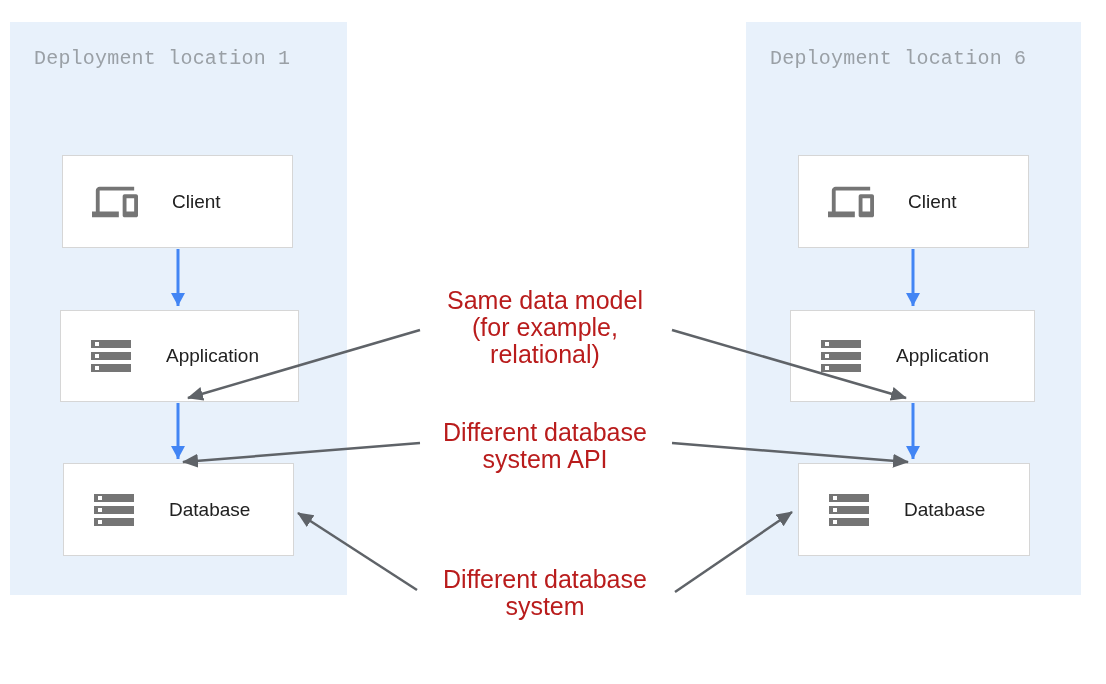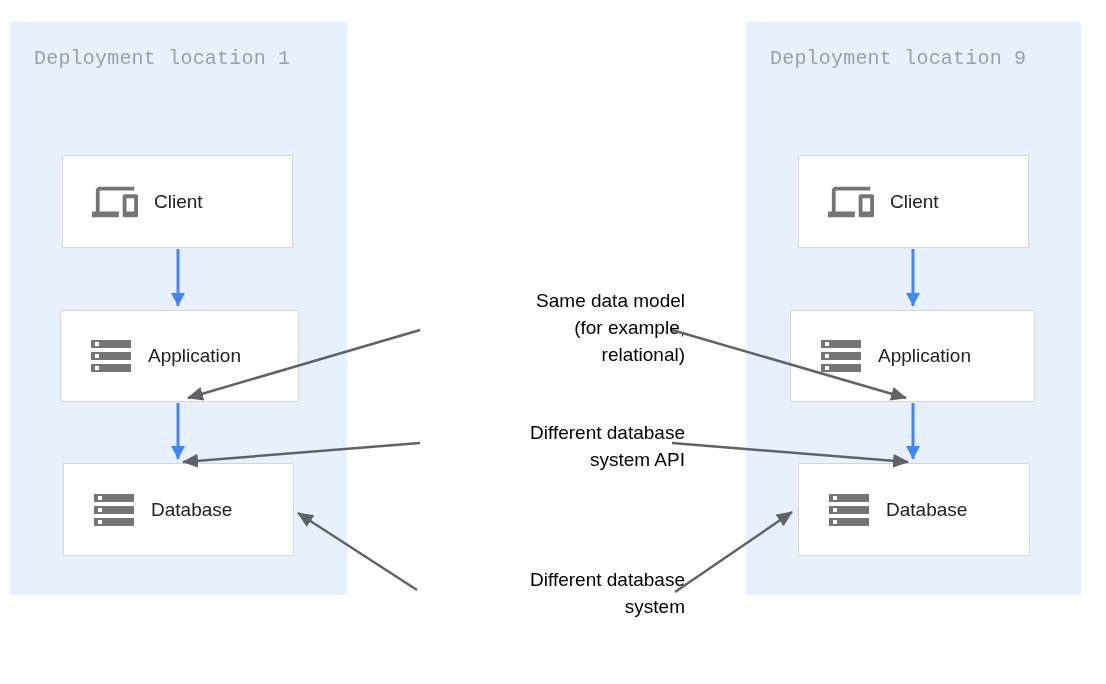--- a/index.html
+++ b/index.html
@@ -38,37 +38,37 @@
     font-family: Liberation Mono, monospace;
   }
 
   .node-box {
     position: absolute;
     background: #ffffff;
     border: 1px solid var(--box-border);
     display: flex;
     align-items: center;
     padding-left: 24px;
-    gap: 11px;
+    gap: 29px;
   }
   .node-box .icon { flex: 0 0 auto; display: flex; }
   .node-box .icon svg { display: block; }
   .node-label {
     font-size: 19px;
     color: var(--text-dark);
     white-space: nowrap;
   }
 
   .annotation {
     position: absolute;
     width: 280px;
-    text-align: right;
-    font-size: 19px;
+    text-align: center;
+    font-size: 25px;
     line-height: 27px;
-    color: #000000;
+    color: #b91c1c;
     white-space: pre-line;
   }
 
   .arrow-layer {
     position: absolute;
     left: 0; top: 0;
     width: 1106px;
     height: 684px;
     pointer-events: none;
   }
@@ -76,21 +76,21 @@
 </head>
 <body>
 
 <div class="canvas">
 
   <div class="panel" style="left:10px; top:22px; width:337px; height:573px;">
     <div class="panel-title">Deployment location 1</div>
   </div>
 
   <div class="panel" style="left:746px; top:22px; width:335px; height:573px;">
-    <div class="panel-title">Deployment location 9</div>
+    <div class="panel-title">Deployment location 6</div>
   </div>
 
   <div class="node-box" style="left:62px; top:155px; width:231px; height:93px;">
     <span class="icon">
       <svg width="56" height="46" viewBox="0 0 24 24" fill="var(--icon-gray)">
         <path d="M4 6h18V4H4c-1.1 0-2 .9-2 2v11H0v3h14v-3H4V6zm19 2h-6c-.55 0-1 .45-1 1v10c0 .55.45 1 1 1h6c.55 0 1-.45 1-1V9c0-.55-.45-1-1-1zm-1 9h-4v-7h4v7z"></path>
       </svg>
     </span>
     <span class="node-label">Client</span>
   </div>

